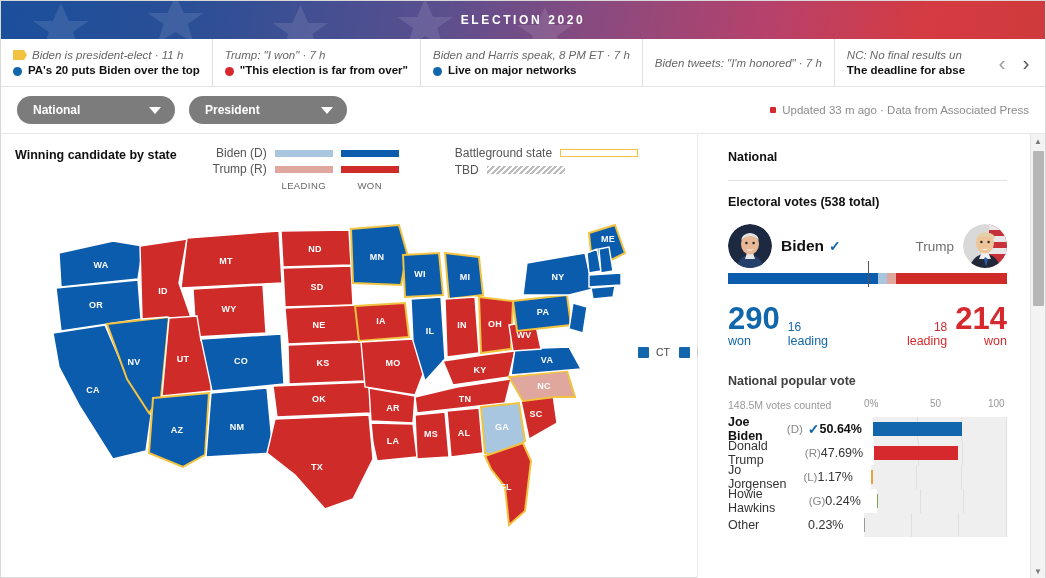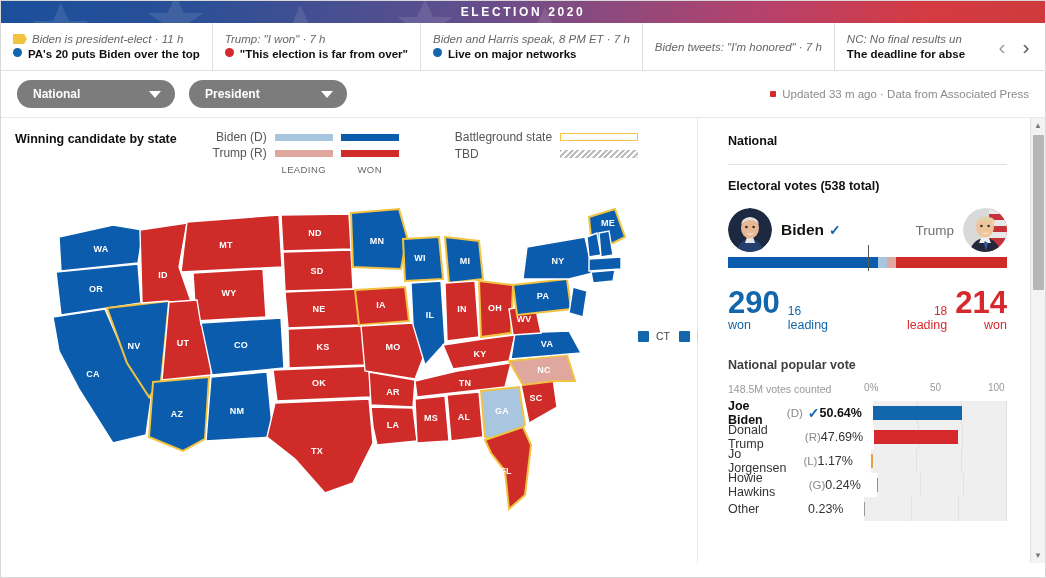--- a/index.html
+++ b/index.html
@@ -6,21 +6,21 @@
   html, body {
     width: 1046px; height: 578px;
     font-family: "Liberation Sans", sans-serif;
     background: #ffffff;
     overflow: hidden;
   }
   .app { width: 1046px; height: 578px; position: relative; background:#fff; border:1px solid #d8d8d8; }
 
   
   .masthead {
-    height: 22px; width: 100%;
+    height: 38px; width: 100%;
     position: relative; overflow: hidden;
     background: linear-gradient(100deg, #1b4f9c 0%, #2a4f96 18%, #5b4f8e 42%, #8c4a7e 58%, #b8416a 74%, #d43b42 88%, #cf3a3c 100%);
     display:flex; align-items:center; justify-content:center;
   }
   .masthead .stars { position:absolute; inset:0; opacity:.30; }
   .masthead-title {
     position: relative; z-index: 2;
     color:#fff; font-size:12px; font-weight:bold; letter-spacing:2.6px;
   }
 
@@ -32,21 +32,21 @@
   }
   .ticker-items { display:flex; align-items:stretch; flex: 1 1 auto; overflow:hidden; }
   .tick {
     padding: 5px 12px 5px 12px;
     border-left: 1px solid #e0e0e0;
     display:flex; flex-direction:column; justify-content:center; gap:3px;
     flex: 0 0 auto; white-space: nowrap;
   }
   .tick:first-child { border-left: none; }
   .tick-head { font-size:11.5px; color:#666; display:flex; align-items:center; gap:5px;font-style:italic; }
-  .tick-body { font-size:11.5px; color:#111; font-weight:bold; display:flex; align-items:flex-start; gap:6px; }
+  .tick-body { font-size:11.5px; color:#111; font-weight:bold; display:flex; align-items:flex-end; gap:6px; }
   .dot { width:9px; height:9px; border-radius:50%; flex:0 0 auto; display:inline-block; }
   .dot.blue { background:#1266ab; }
   .dot.red  { background:#d6292e; }
   .flag-ico { width:14px; height:10px; flex:0 0 auto; }
   .ticker-nav { display:flex; align-items:center; gap:2px; padding: 0 8px 0 4px; background:#fff; flex:0 0 auto; }
   .navbtn {
     width:22px; height:30px; display:flex; align-items:center; justify-content:center;
     color:#9a9a9a; font-size:21px; line-height:1; cursor:pointer; user-select:none; font-weight:300;
   }
   .navbtn.active { color:#555; }
@@ -78,21 +78,21 @@
   .legend-row { display:flex; align-items:center; gap:8px; }
   .legend-lbl { font-size:12px; color:#555; width:66px; text-align:right; white-space:nowrap; }
   .swatch { height:7px; width:58px; }
   .sw-lead-b { background:#a8c6e0; }
   .sw-won-b  { background:#0b5cad; }
   .sw-lead-r { background:#dfa79e; }
   .sw-won-r  { background:#ce2b29; }
   .legend-sub { display:flex; gap:8px; margin-left:74px; margin-top:2px; }
   .legend-sub span { font-size:9.5px; color:#666; width:58px; text-align:center; letter-spacing:.4px; }
   .legend-right { margin-left: 56px; display:flex; flex-direction:column; gap:3px; }
-  .legend-right .legend-row { justify-content:space-between; }
+  .legend-right .legend-row { justify-content:flex-start; }
   .legend-right .legend-lbl { width:auto; }
   .sw-battle { height:8px; width:78px; border:1.5px solid #f2c341; background:#fff; }
   .sw-tbd { height:8px; width:78px; background: repeating-linear-gradient(135deg,#bdbdbd 0 2px,#ffffff 2px 4px); }
 
   
   .mapwrap { position:relative; width:697px; height: 392px; }
   .usmap { position:absolute; left:0; top:0; }
   .statelbl { font-size:9px; font-weight:bold; fill:#ffffff; text-anchor:middle; dominant-baseline:middle; letter-spacing:.3px;}
 
   .smalllist { position:absolute; right:14px; top:155px; width:46px; display:flex; flex-direction:row; gap:9px; }

